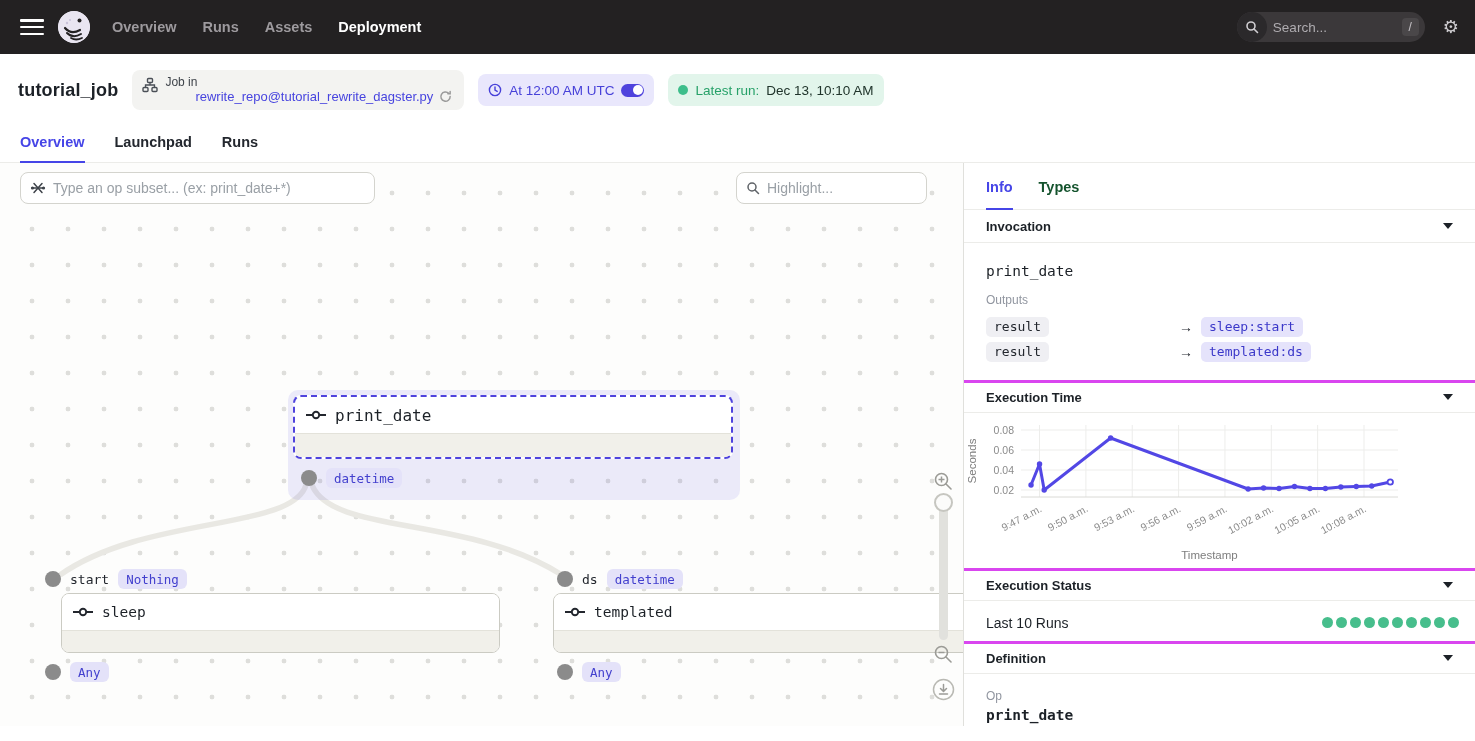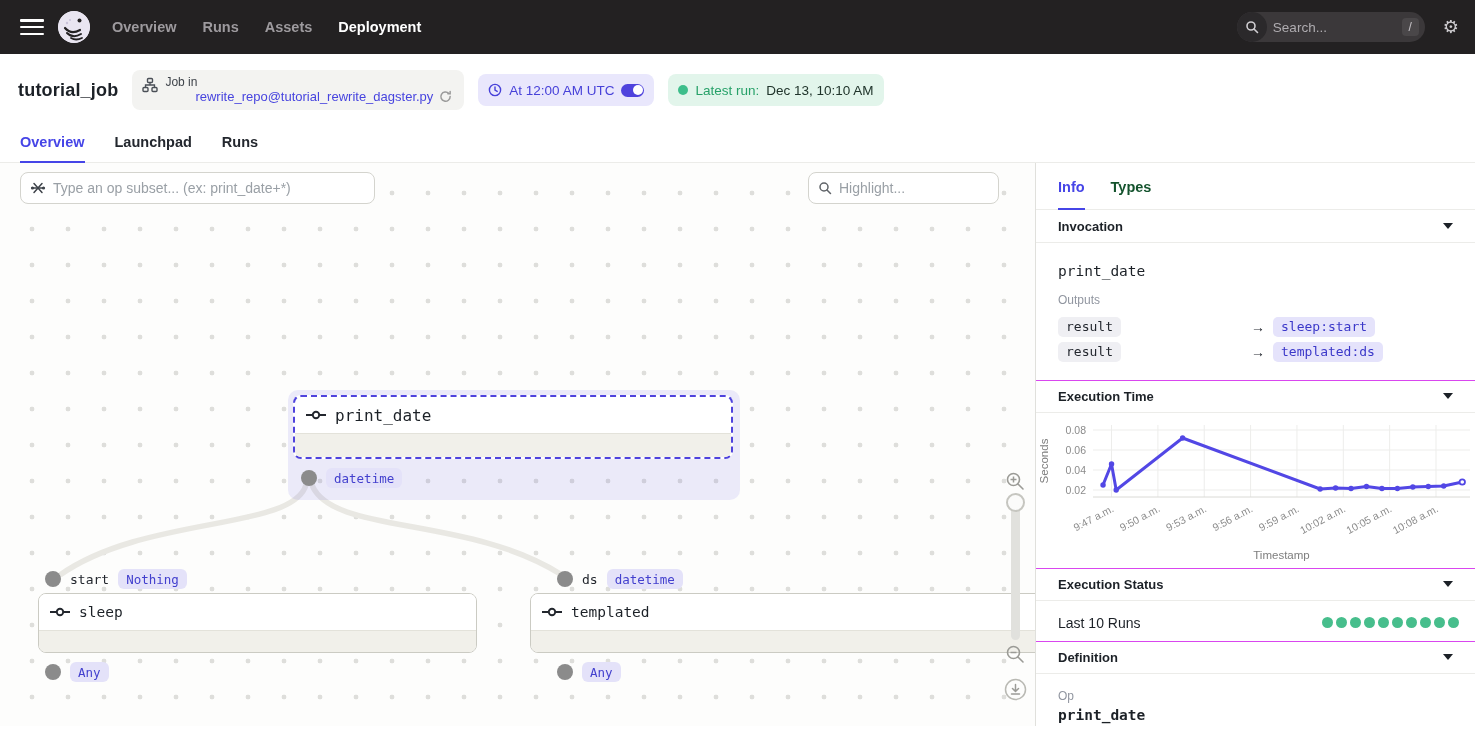--- a/index.html
+++ b/index.html
@@ -52,48 +52,48 @@
     background-image:radial-gradient(#DEDEDB 2.1px, transparent 2.7px);
     background-size:36px 36px; background-position:14px 12px; }
   .edges { position:absolute; inset:0; z-index:0; }
 
   .ginput { position:absolute; height:32px; background:#fff; border:1px solid #D4D4CE; border-radius:8px; display:flex; align-items:center; padding:0 9px; gap:7px; z-index:3; }
   .ginput input { border:none; outline:none; font-size:14px; color:#23272E; background:transparent; flex:1; min-width:0; }
   .ginput input::placeholder { color:#9AA0A6; }
   .opsubset { left:20px; top:9px; width:355px; }
   .highlight { right:36px; top:9px; width:191px; }
 
-  .opnode { position:absolute; background:#fff; border:1.5px solid #CBCBC3; border-radius:8px; overflow:hidden; z-index:2; }
+  .opnode { position:absolute; background:#fff; border:1.5px solid #CBCBC3; border-radius:8px; overflow:hidden; z-index:2;margin-left:23px; }
   .opnode .nhead { height:36px; display:flex; align-items:center; gap:9px; padding:0 11px; background:#fff; }
   .opnode .nname { font-size:14.5px; color:#1C2127; }
   .opnode .nbody { height:22px; background:#F1F0EA; border-top:1px solid #E3E2DA; }
   .selwrap { position:absolute; left:288px; top:227px; width:452px; height:110px; background:rgba(82,71,229,0.10); border-radius:10px; z-index:1; }
   .selnode { position:absolute; left:5px; top:5px; width:440px; border:2px dashed #4F43DD; border-radius:8px; overflow:hidden; background:#fff; z-index:2; }
   .selnode .nhead { height:36px; display:flex; align-items:center; gap:9px; padding:0 11px; }
   .selnode .nbody { height:24px; background:#F1F0EA; border-top:1px solid #E3E2DA; }
 
   .port { position:absolute; display:flex; align-items:center; gap:9px; z-index:2; }
   .portdot { width:16px; height:16px; border-radius:50%; background:#8B8B8B; flex:none; }
   .portname { font-size:13px; color:#23272E; }
   .typebadge { background:#E4E2F9; color:#4340CE; font-size:12.5px; border-radius:6px; padding:2.5px 8px; cursor:pointer; }
 
   
   .zoomctl { position:absolute; right:7px; width:26px; z-index:4; display:flex; flex-direction:column; align-items:center; }
   .ztrack { width:9px; height:145px; background:#E1E1DD; border-radius:5px; position:relative; margin:4px 0; }
   .zknob { position:absolute; left:-5px; top:-2px; width:19px; height:19px; border-radius:50%; background:#FBFBFA; border:2px solid #C6C6C0; cursor:grab; }
   .iconbtn { cursor:pointer; display:flex; align-items:center; justify-content:center; }
 
   
-  .panel { width:440px; border-left:1px solid #E0E0DC; background:#fff; display:flex; flex-direction:column; overflow:hidden; }
+  .panel { width:512px; border-left:1px solid #E0E0DC; background:#fff; display:flex; flex-direction:column; overflow:hidden; }
   .ptabs { display:flex; gap:26px; padding:0 22px; border-bottom:1px solid #ECECE9; flex:none; }
   .ptab { font-size:14.5px; font-weight:600; padding:16px 0 14px; color:#14532d; cursor:pointer; position:relative; }
   .ptab.active { color:#4645E7; }
   .ptab.active::after { content:""; position:absolute; left:0; right:0; bottom:-1px; height:2.5px; background:#4645E7; }
   .sechead { display:flex; align-items:center; justify-content:space-between; padding:0 22px; height:33px; border-bottom:1px solid #ECECE9; flex:none; cursor:pointer; }
-  .sechead.bt { border-top:1px solid #d946ef; }
+  .sechead.bt { border-top:3px solid #d946ef; }
   .sechead .st { font-size:13px; font-weight:700; }
   .caret { width:0; height:0; border-left:5px solid transparent; border-right:5px solid transparent; border-top:6px solid #1C2127; }
   .invname { font-size:14.5px; padding:20px 22px 14px; }
   .outputs-label { font-size:12px; color:#9196A0; padding:0 22px 7px; }
   .outrow { display:grid; grid-template-columns:193px 22px 1fr; align-items:center; padding:2.5px 22px; }
   .graybadge { justify-self:start; background:#EFEFF3; color:#23272E; font-size:13px; border-radius:5px; padding:2.5px 8px; }
   .arrow { color:#23272E; font-size:14px; }
   .linkbadge { justify-self:start; background:#E5E3FB; color:#3B38C9; font-size:13px; border-radius:5px; padding:2.5px 8px; cursor:pointer; }
   .outpad { padding-bottom:18px; }
   .chartwrap { padding:5px 2px 0 2px; flex:none; }

